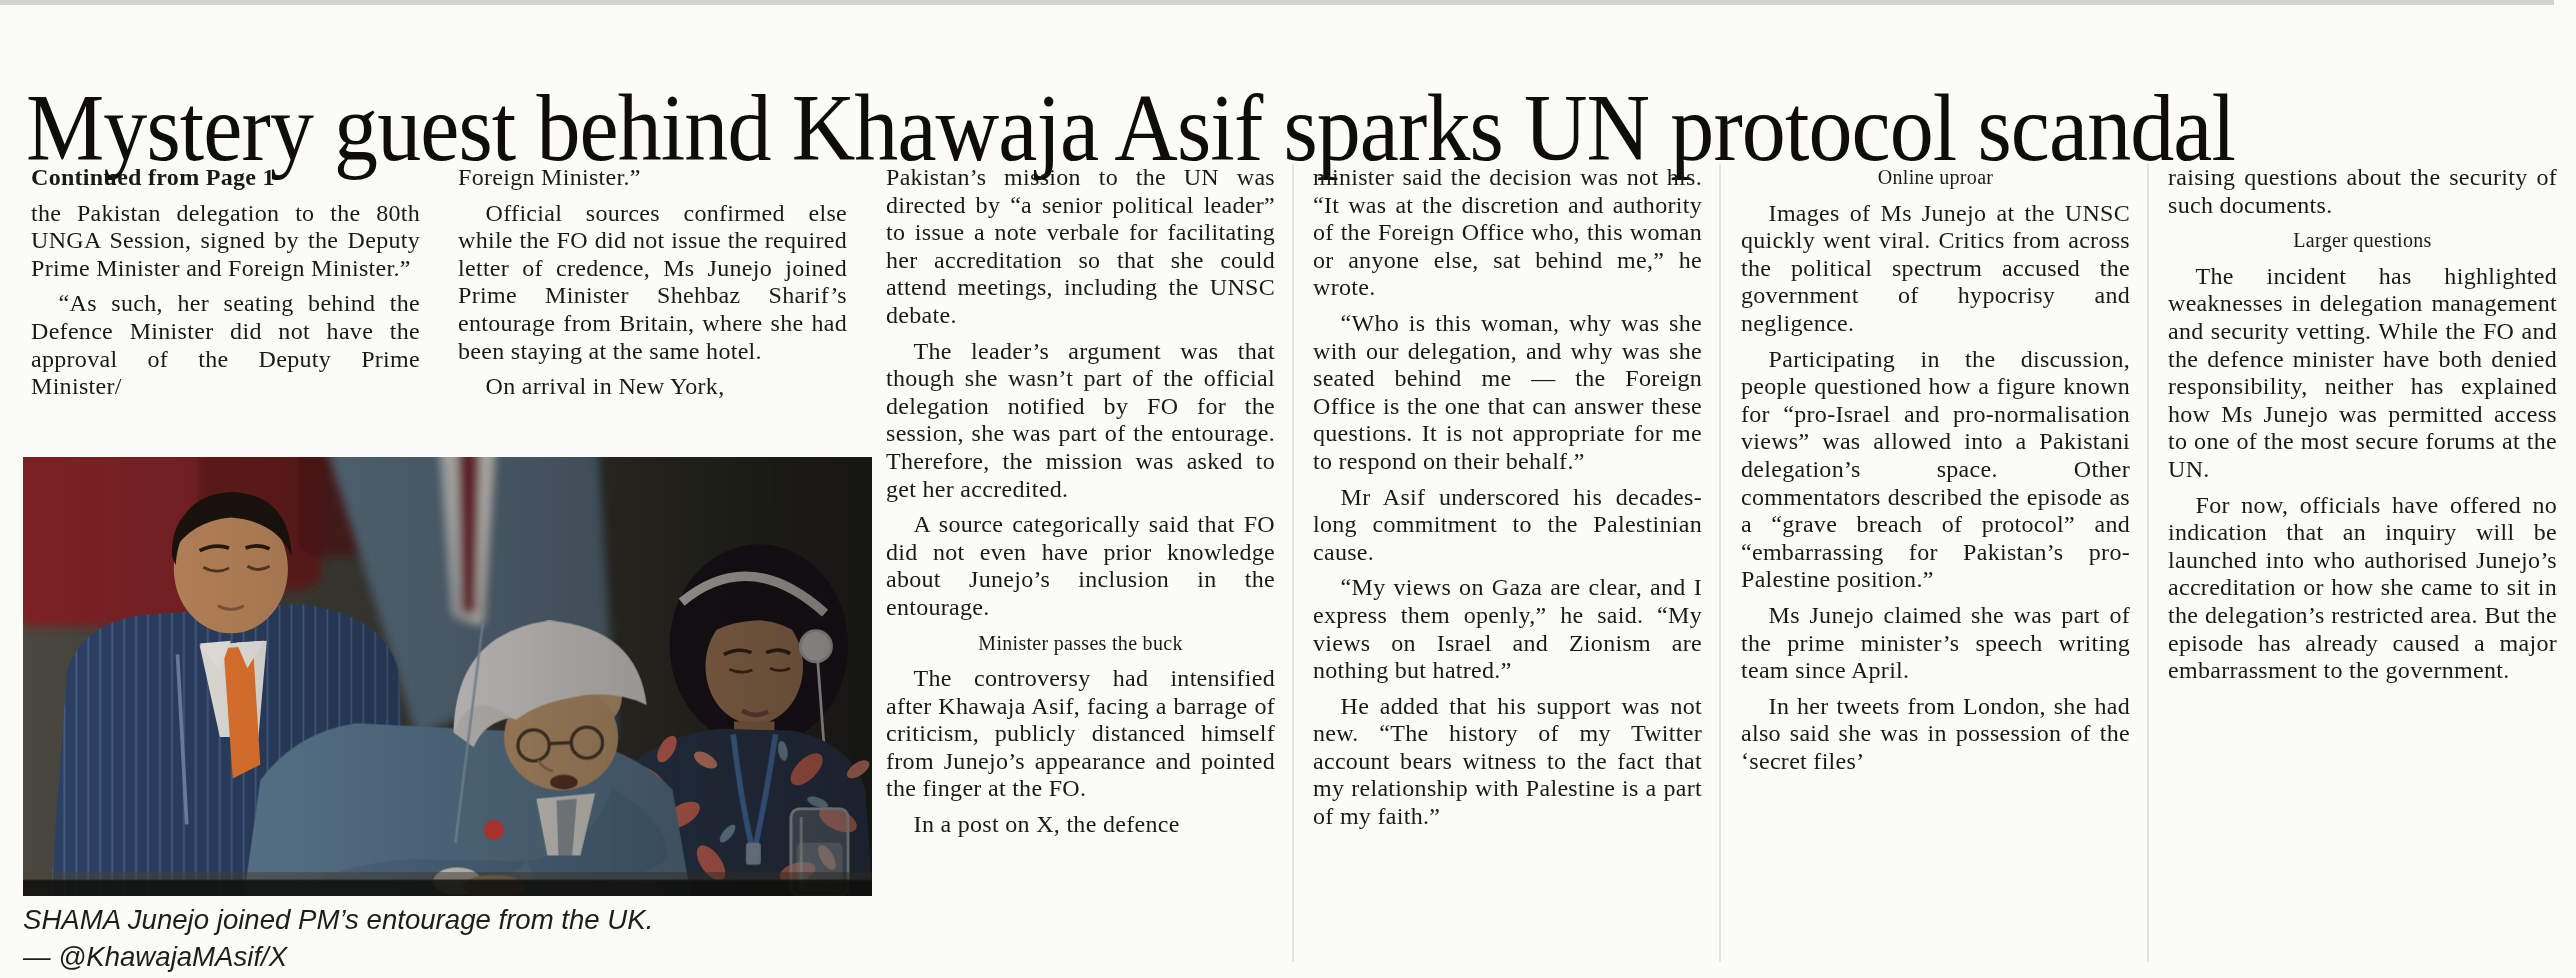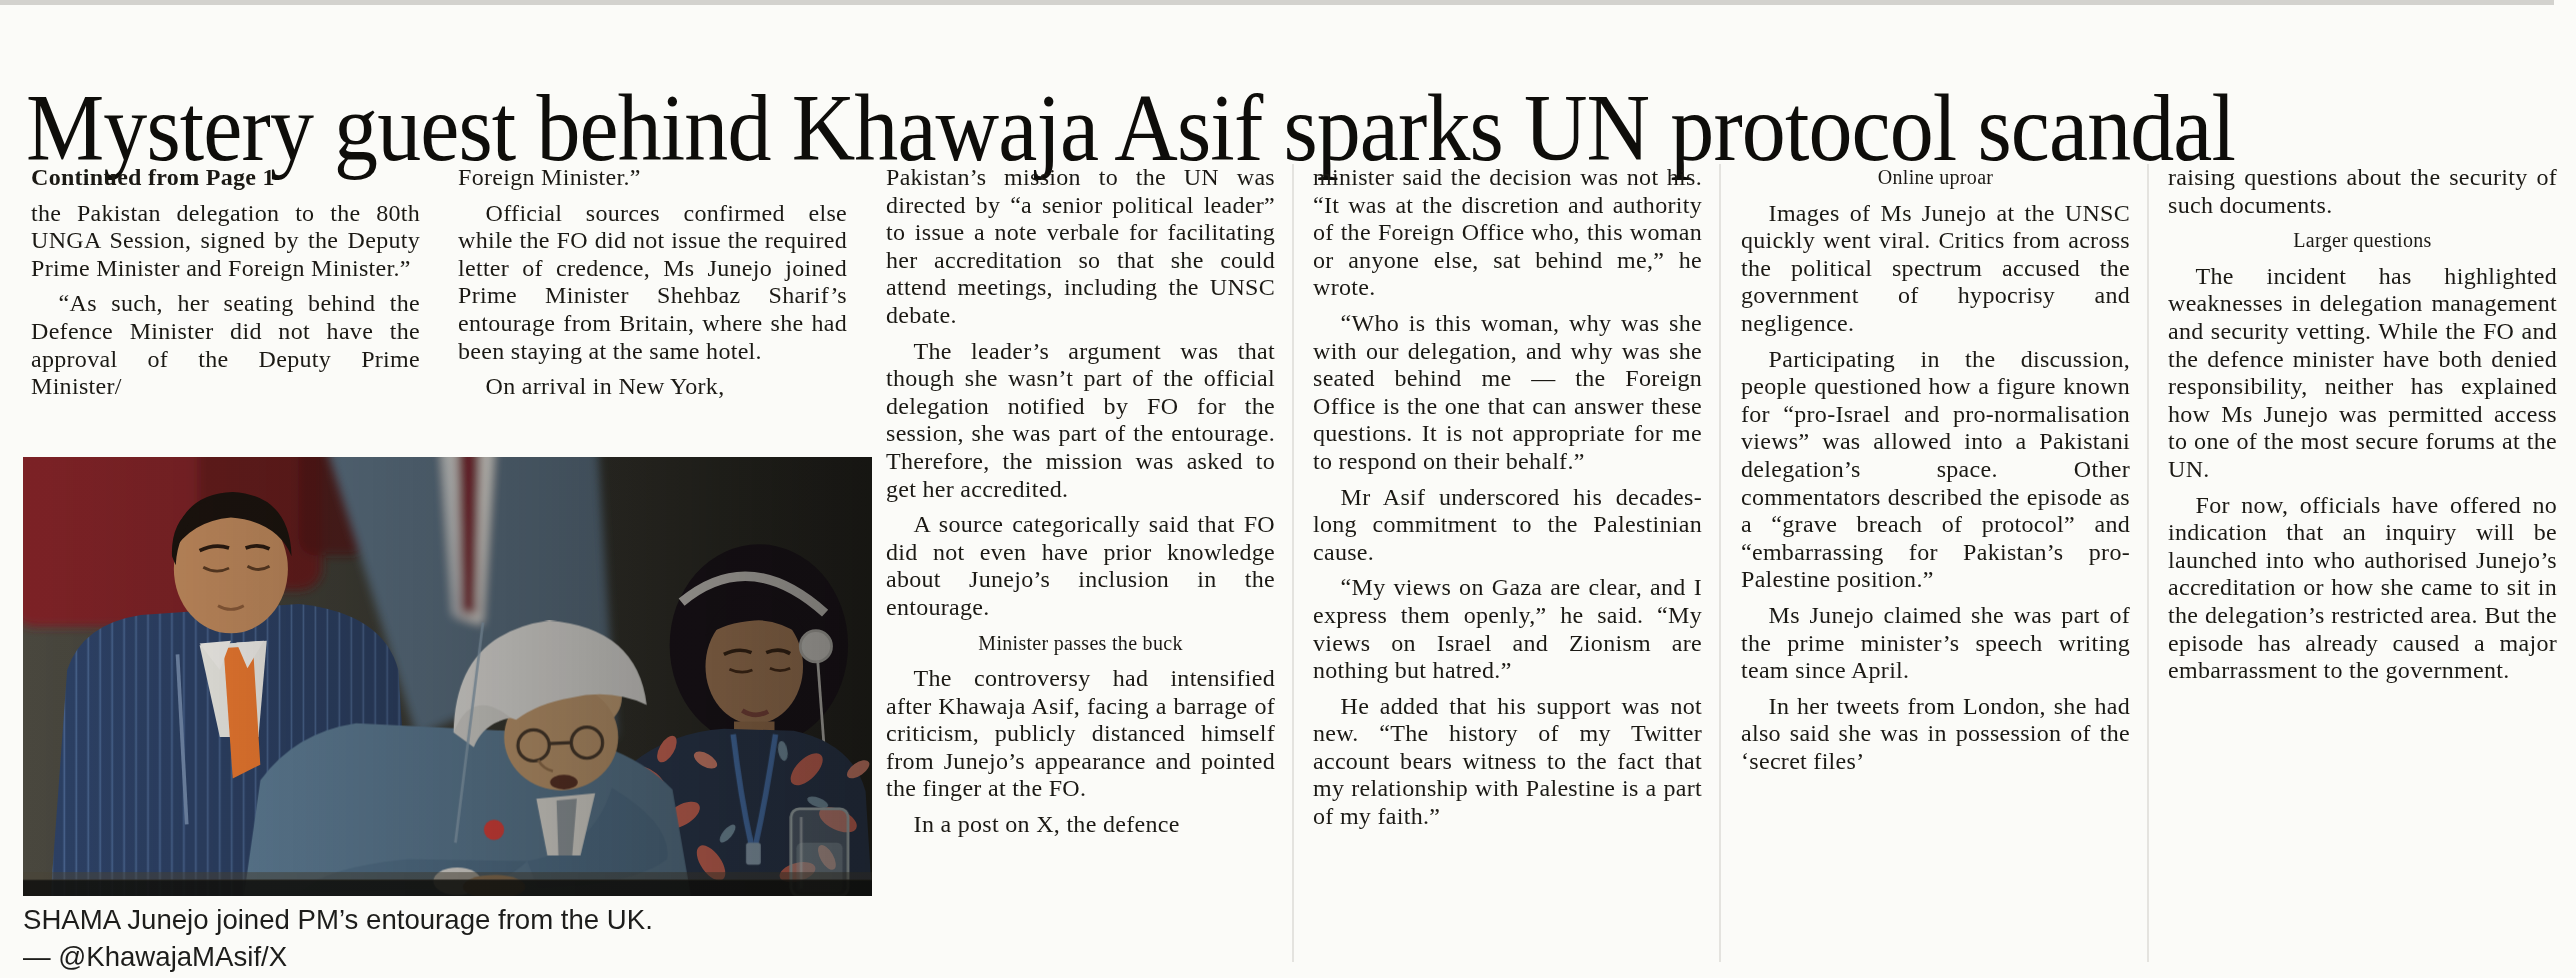--- a/index.html
+++ b/index.html
@@ -28,21 +28,21 @@
   .rule { position:absolute; top:164px; height:798px; width:1.8px; background:#e4e3df; }
   .r1 { left:1292px; } .r2 { left:1719px; } .r3 { left:2147px; }
   .photo {
     position:absolute; left:23px; top:457px; width:849px; height:439px;
     background:#3c3b34; overflow:hidden;
   }
   .photo svg { display:block; width:100%; height:100%; }
   .caption {
     position:absolute; left:23px; top:901px; width:846px;
     font-family:"Liberation Sans", sans-serif; font-size:27.6px; line-height:37px;
-    color:#1d1d1b; text-align:left;
+    color:#1d1d1b; text-align:left;font-style:italic;
   }
   .caption p { margin:0; }
 </style>
 </head>
 <body>
 
 <div class="top-edge"></div>
 
 <h1 class="headline">Mystery guest behind Khawaja Asif sparks UN protocol scandal</h1>
 

